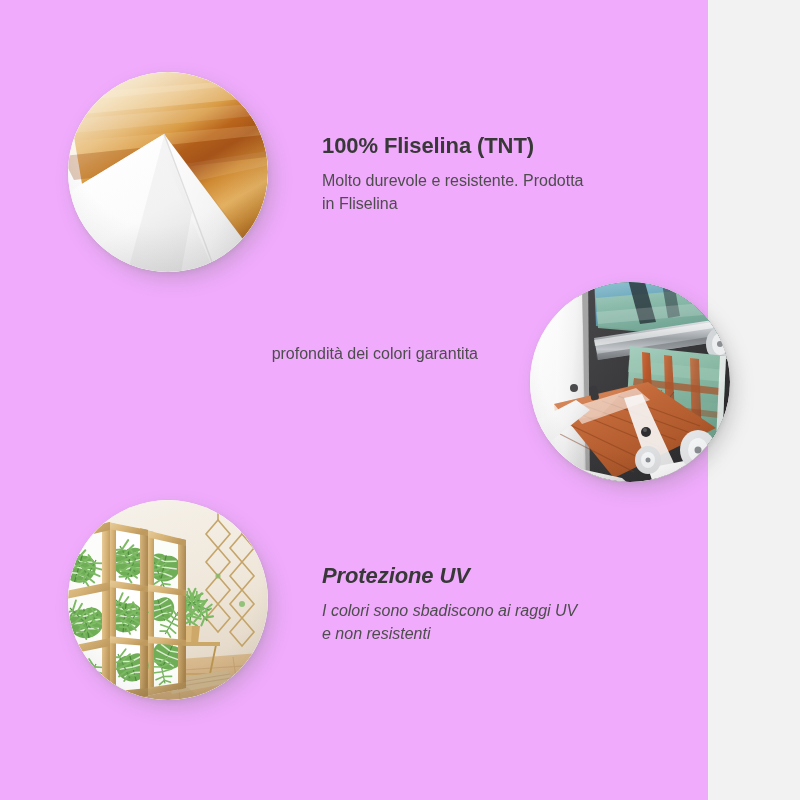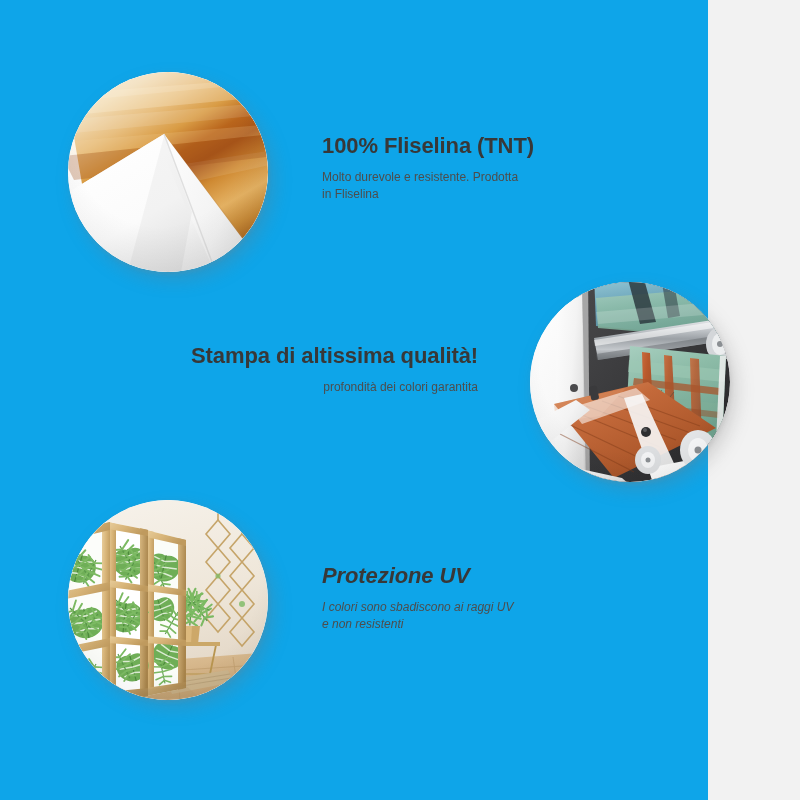--- a/index.html
+++ b/index.html
@@ -8,21 +8,21 @@
   html, body {
     width:800px; height:800px;
     background:#f2f2f2;
     font-family:"Liberation Sans", sans-serif;
     overflow:hidden;
   }
 
   .page {
     position:relative;
     width:708px; height:800px;
-    background:#0ea5e9;
+    background:#f0abfc;
   }
 
   
   .feature { position:absolute; }
 
   
   .circle-wrap {
     position:absolute;
     width:200px; height:200px;
   }
@@ -42,21 +42,21 @@
   .f-title {
     font-size:22px;
     font-weight:bold;
     color:#383838;
     letter-spacing:-0.1px;
     line-height:1.25;
     margin-bottom:9px;
     white-space:nowrap;
   }
   .f-desc {
-    font-size:12px;
+    font-size:16px;
     font-weight:normal;
     color:#4d4d4d;
     line-height:1.45;
   }
   .f-desc .ln { display:block; white-space:nowrap; }
 
   .align-left  { text-align:left; }
   .align-right { text-align:right; }
 
   
@@ -296,21 +296,20 @@
             <ellipse cx="118" cy="178" rx="7" ry="8" fill="#f2f3f4"></ellipse>
             <circle cx="118" cy="178" r="2.5" fill="#8b8f93"></circle>
 
             <rect x="0" y="0" width="200" height="200" fill="url(#softShade2)"></rect>
           </g>
         </svg>
       </div>
     </div>
 
     <div class="text-block align-right" id="text-2">
-      <div class="f-title">Stampa di altissima qualità!</div>
       <div class="f-desc">
         <span class="ln">profondità dei colori garantita</span>
       </div>
     </div>
   </div>
 
   <div class="feature">
 
     <div class="circle-wrap" id="circle-3">
       <div class="circle">

